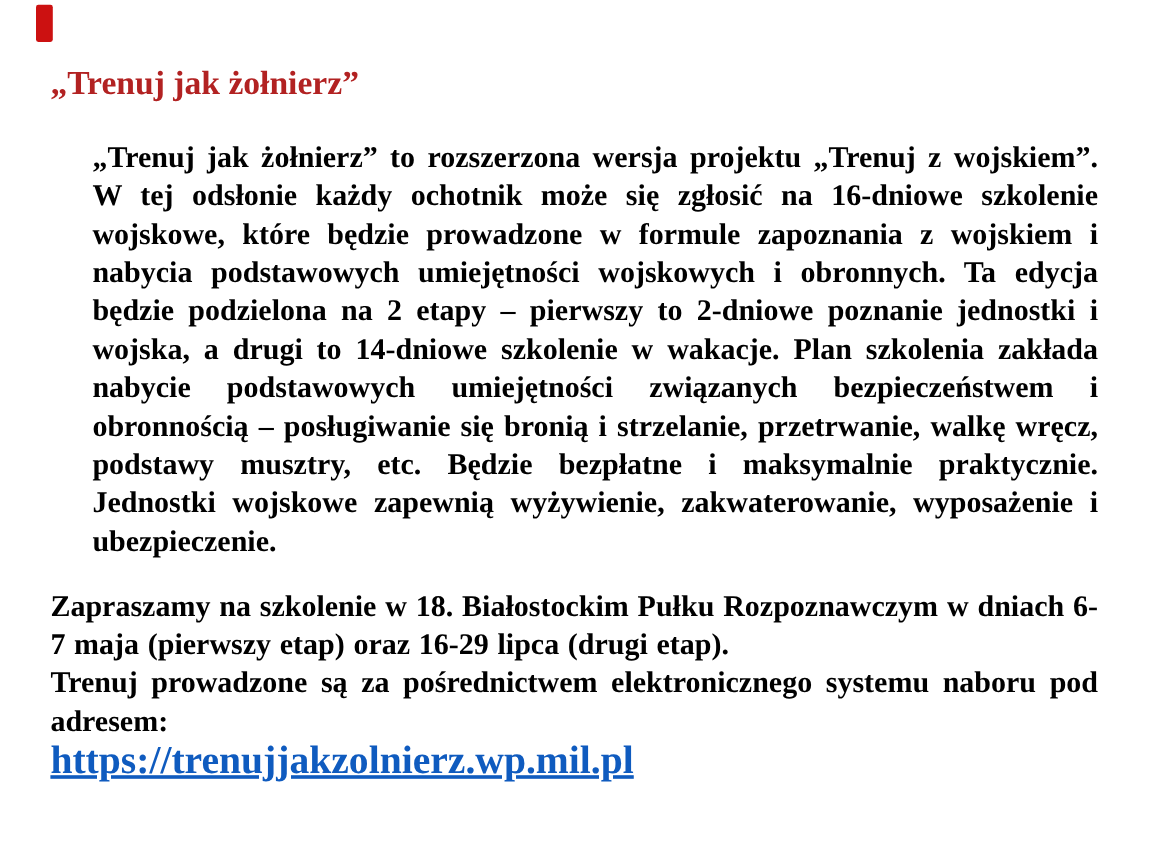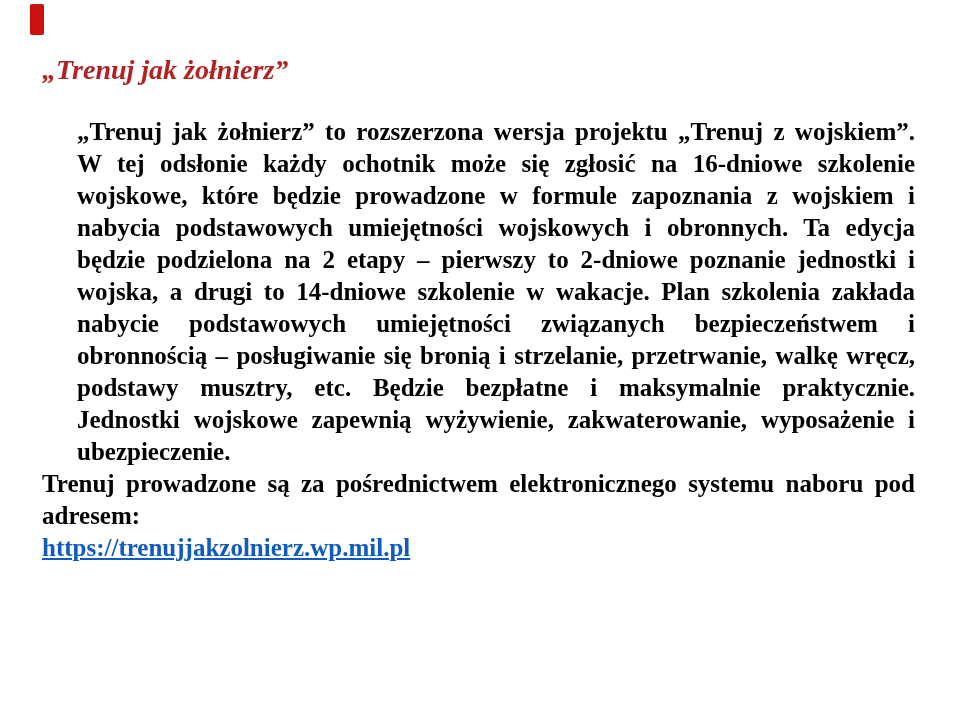--- a/index.html
+++ b/index.html
@@ -24,55 +24,55 @@
     top: 4px;
     width: 14px;
     height: 31px;
     border-radius: 2px;
   }
   .title {
     margin: 54px 0 0 0;
     font-size: 28px;
     line-height: 32px;
     font-weight: bold;
-    font-style: italic;
   }
   .body-par {
     margin: 0;
     font-size: 25px;
     line-height: 32px;
     font-weight: bold;
     word-spacing: 1px;
   }
   .just {
     text-align: justify;
   }
   .intro   { margin-top: 30px; margin-left: 35px; }
   .invite  { margin-top: 22px; }
   .contact { margin-top: 32px; white-space: pre-wrap; }
   .signup  { margin-top: 0; }
   .link-line { margin: 0; }
   .url-link {
-    font-size: 25px;
+    font-size: 33px;
     line-height: 32px;
     font-weight: bold;
     cursor: pointer;
   }
 </style>
 </head>
 <body>
 
 <div class="slide" style="color: rgb(0, 0, 0);">
 
   <div class="accent-bar" style="background-color: rgb(204, 17, 17);"></div>
 
   <h1 class="title" style="color: rgb(178, 34, 34);">„Trenuj jak żołnierz”</h1>
 
   <p class="body-par just intro">„Trenuj jak żołnierz” to rozszerzona wersja projektu „Trenuj z wojskiem”. W tej odsłonie każdy ochotnik może się zgłosić na 16-dniowe szkolenie wojskowe, które będzie prowadzone w formule zapoznania z wojskiem i nabycia podstawowych umiejętności wojskowych i obronnych. Ta edycja będzie podzielona na 2 etapy – pierwszy to 2-dniowe poznanie jednostki i wojska, a drugi to 14-dniowe szkolenie w wakacje. Plan szkolenia zakłada nabycie podstawowych umiejętności związanych bezpieczeństwem i obronnością – posługiwanie się bronią i strzelanie, przetrwanie, walkę wręcz, podstawy musztry, etc. Będzie bezpłatne i maksymalnie praktycznie. Jednostki wojskowe zapewnią wyżywienie, zakwaterowanie, wyposażenie i ubezpieczenie.</p>
 
+  <p class="body-par just invite">Zapraszamy na szkolenie w 18. Białostockim Pułku Rozpoznawczym w dniach 6-7 maja (pierwszy etap) oraz 16-29 lipca (drugi etap).</p>
 
 
   <p class="body-par just signup">Trenuj prowadzone są za pośrednictwem elektronicznego systemu naboru pod adresem:</p>
 
   <p class="body-par link-line">
     <a class="url-link" href="#" style="color: rgb(15, 91, 191);">https://trenujjakzolnierz.wp.mil.pl</a>
   </p>
 
 </div>
 

